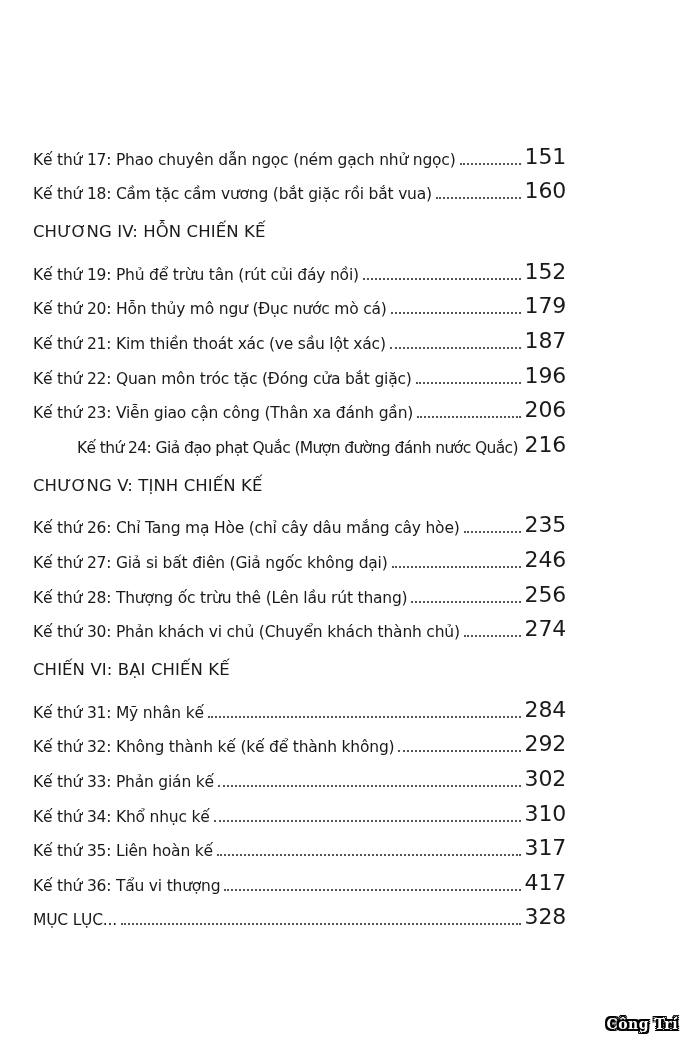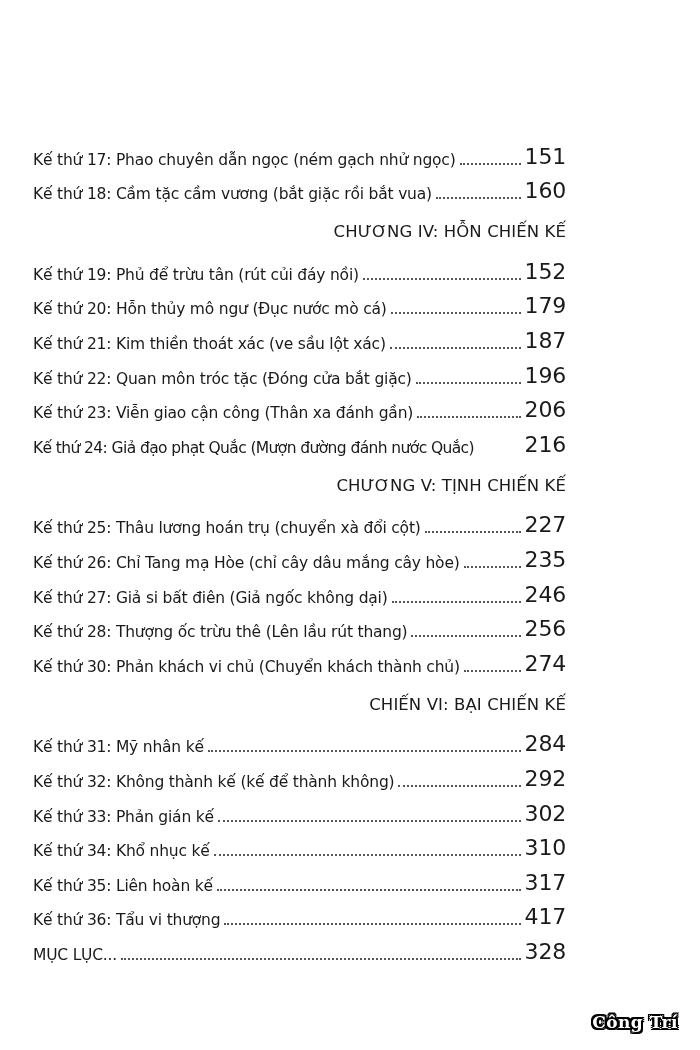--- a/index.html
+++ b/index.html
@@ -13,30 +13,30 @@
       display: flex; align-items: flex-end; height: 34.6px; font-size: 15.5px; letter-spacing: -0.2px;
       white-space: nowrap;
     }
     .row .label { flex: 0 0 auto; }
     .row .dots {
       flex: 1 1 auto; overflow: hidden; margin: 0 4px 4px 4px; height: 10px;
       border-bottom: 2px dotted #555; min-width: 6px;
     }
     .row .page-num { flex: 0 0 auto; font-size: 22px; }
     .chapter {
-      text-align: right; font-size: 16.5px; height: 46px; line-height: 58px; letter-spacing: 0.1px;
+      text-align: left; font-size: 16.5px; height: 46px; line-height: 58px; letter-spacing: 0.1px;
     }
     .watermark {
       position: absolute; left: 240px; top: 330px; width: 260px; height: 420px;
       color: rgba(120,120,120,0.06); font-family: "DejaVu Serif", serif; font-size: 60px;
       transform: rotate(-55deg); pointer-events: none; font-style: italic;
     }
     .stamp {
       position: absolute; right: 18px; bottom: 16px; font-family: "DejaVu Serif", serif;
-      font-weight: bold; font-size: 17px; color: #ffffff; background: #ffffff;
+      font-weight: bold; font-size: 14px; color: #ffffff; background: #ffffff;
       text-shadow: -2px -2px 0 #000, 2px -2px 0 #000, -2px 2px 0 #000, 2px 2px 0 #000, 0 2px 0 #000, 0 -2px 0 #000, 2px 0 0 #000, -2px 0 0 #000;
       letter-spacing: 0.5px; padding: 2px 4px;
     }
   </style>
 </head>
 <body>
 
 <div class="page">
   <div class="watermark"></div>
 
@@ -73,31 +73,26 @@
       <span class="label">Kế thứ 22: Quan môn tróc tặc (Đóng cửa bắt giặc)</span>
       <span class="dots"></span>
       <span class="page-num">196</span>
     </div>
     <div class="row">
       <span class="label">Kế thứ 23: Viễn giao cận công (Thân xa đánh gần)</span>
       <span class="dots"></span>
       <span class="page-num">206</span>
     </div>
     <div class="row">
-      <span class="label" style="letter-spacing:-0.6px;">Kế thứ 24: Giả đạo phạt Quắc (Mượn đường đánh nước Quắc)</span>
+      <span class="label" style="letter-spacing:-0.6px;margin-left:44px;">Kế thứ 24: Giả đạo phạt Quắc (Mượn đường đánh nước Quắc)</span>
       <span class="dots" style="min-width:0;margin:0;border:none;"></span>
       <span class="page-num">216</span>
     </div>
 
     <div class="chapter">CHƯƠNG V: TỊNH CHIẾN KẾ</div>
-    <div class="row">
-      <span class="label">Kế thứ 25: Thâu lương hoán trụ (chuyển xà đổi cột)</span>
-      <span class="dots"></span>
-      <span class="page-num">227</span>
-    </div>
     <div class="row">
       <span class="label">Kế thứ 26: Chỉ Tang mạ Hòe (chỉ cây dâu mắng cây hòe)</span>
       <span class="dots"></span>
       <span class="page-num">235</span>
     </div>
     <div class="row">
       <span class="label">Kế thứ 27: Giả si bất điên (Giả ngốc không dại)</span>
       <span class="dots"></span>
       <span class="page-num">246</span>
     </div>

